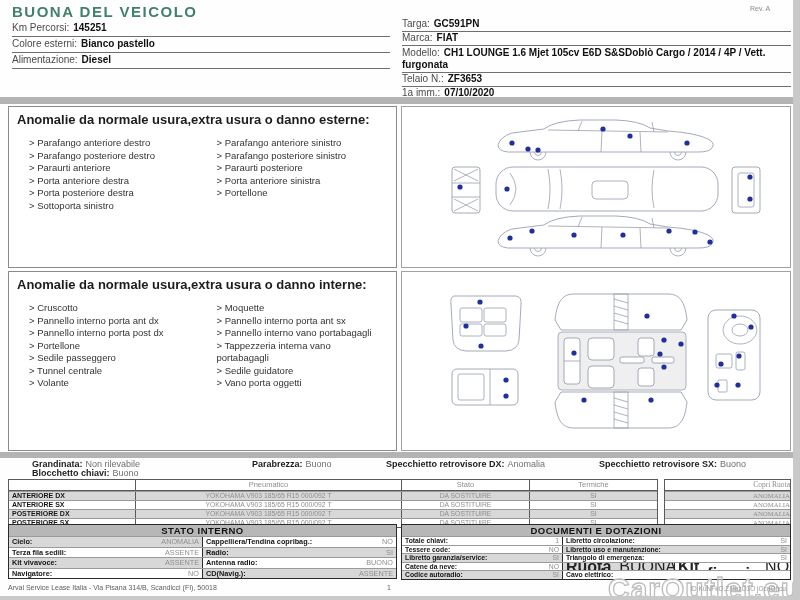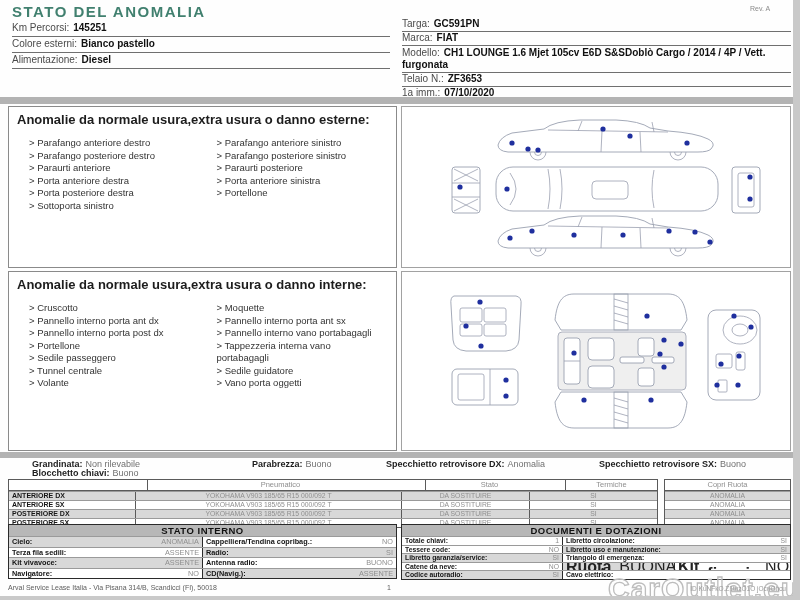--- a/index.html
+++ b/index.html
@@ -44,29 +44,29 @@
 
   
   .sum{font-size:9px;white-space:nowrap;}
   .sum b{color:#1d1d1d;margin-left:24px;}
   .sum .sv{color:#707070;margin-left:3px;}
 
   
   .tyre-table{left:8px;top:479px;width:650px;border:1px solid #5a5a5a;box-sizing:border-box;background:#fff;}
   .copri-table{left:664px;top:479px;width:127px;border:1px solid #5a5a5a;box-sizing:border-box;background:#fff;}
   .trow{display:grid;grid-template-columns:126px 266px 128px 1fr;height:8px;line-height:8px;}
-  .trow.head,.crow.head{height:10px;line-height:10px;border-bottom:1px solid #5a5a5a;gap:12px;}
+  .trow.head,.crow.head{height:10px;line-height:10px;border-bottom:1px solid #5a5a5a;}
   .trow + .trow.body{border-top:1px solid #9a9a9a;}
   .crow + .crow.body{border-top:1px solid #9a9a9a;}
   .tc{border-left:1px solid #5a5a5a;overflow:hidden;white-space:nowrap;text-align:center;}
   .tc:first-child{border-left:none;}
   .th{font-size:7.5px;color:#8f8f8f;}
   .tpos{font-size:7px;font-weight:bold;color:#171717;text-align:left;padding-left:3px;}
   .tval{font-size:6.8px;color:#8f8f8f;}
-  .crow{height:8px;line-height:8px;text-align:center;overflow:hidden;}
+  .crow{height:8px;line-height:8px;text-align:right;overflow:hidden;font-family:Liberation Serif, serif;}
   .stripe{background:var(--stripe,#d8d8d8);}
 
   
   .btable{border:1px solid #2a2a2a;box-sizing:border-box;background:#fff;}
   .table-si{left:8px;top:524px;width:389px;}
   .table-doc{left:401px;top:524px;width:390px;}
   .thead{background:var(--header-bg,#b7b7b7);font-weight:bold;font-size:9.5px;
          text-align:center;height:11px;line-height:11px;color:#101010;letter-spacing:0.5px;}
   .srow{display:grid;grid-template-columns:193px 1fr;height:9.5px;line-height:9px;border-top:1px solid #9a9a9a;}
   .drow{display:grid;grid-template-columns:160px 1fr;height:7.5px;line-height:7px;border-top:1px solid #9a9a9a;}
@@ -88,21 +88,21 @@
   .watermark{right:0px;bottom:-6px;font-size:30px;font-weight:800;letter-spacing:1px;
              color:rgba(255,255,255,0.35);-webkit-text-stroke:1.3px #bdbdbd;z-index:55;}
   .edge-right{left:793px;top:0;width:7px;height:600px;background:#c9c9c9;z-index:70;}
   .edge-bottom{left:0;top:596px;width:800px;height:4px;background:#c9c9c9;z-index:70;}
 </style>
 </head>
 <body>
 
 <div class="page">
 
-  <div class="abs title">STATO DEL ANOMALIA</div>
+  <div class="abs title">BUONA DEL VEICOLO</div>
   <div class="abs rev">Rev. A</div>
 
   <div class="abs info-left">
     <div class="irow"><span class="lbl">Km Percorsi:</span><span class="val">145251</span></div>
     <div class="irow"><span class="lbl">Colore esterni:</span><span class="val">Bianco pastello</span></div>
     <div class="irow"><span class="lbl">Alimentazione:</span><span class="val">Diesel</span></div>
   </div>
 
   <div class="abs info-right">
     <div class="irow sm"><span class="lbl">Targa:</span><span class="val">GC591PN</span></div>

